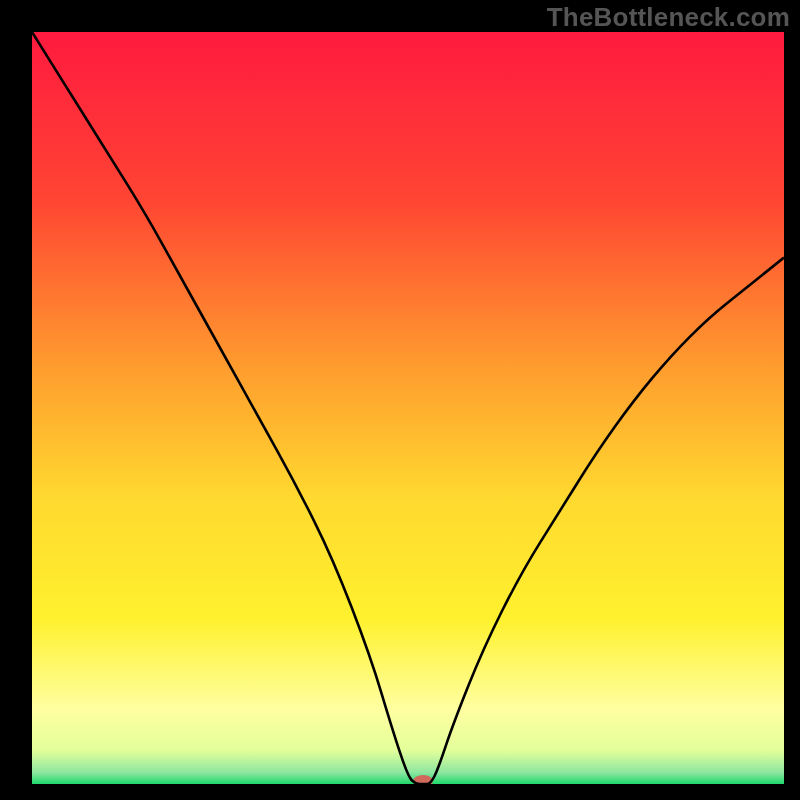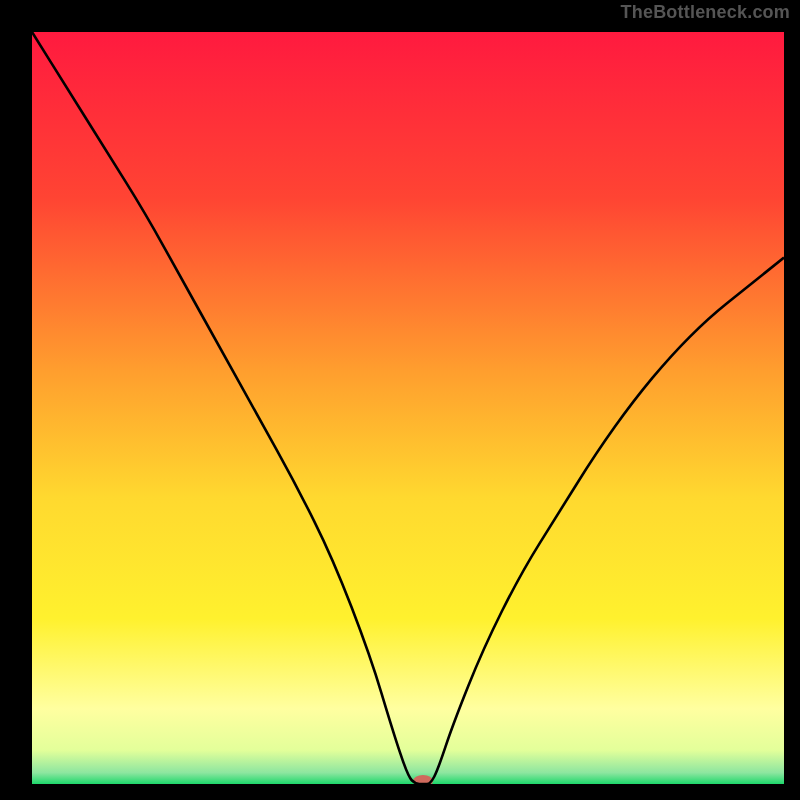--- a/index.html
+++ b/index.html
@@ -15,21 +15,21 @@
     position: relative;
     width: 800px;
     height: 800px;
     background: #000;
   }
   .watermark {
     position: absolute;
     top: 2px;
     right: 10px;
     color: #555;
-    font-size: 18px;
+    font-size: 26px;
     font-weight: 600;
     letter-spacing: 0.2px;
     z-index: 5;
   }
   .plot-area {
     position: absolute;
     left: 32px;
     top: 32px;
     width: 752px;
     height: 752px;

